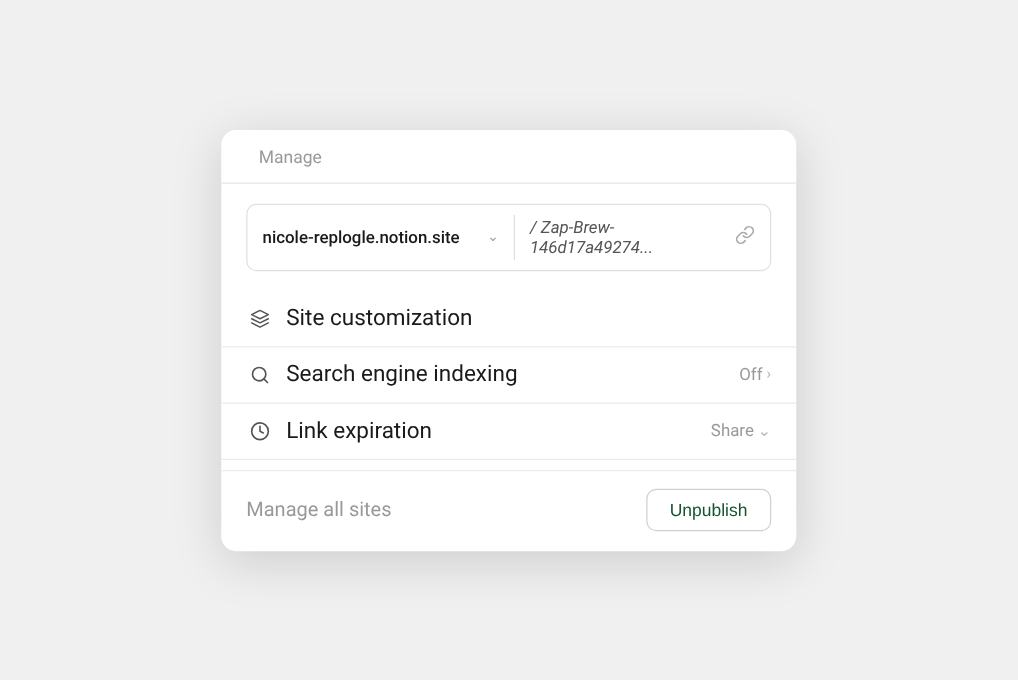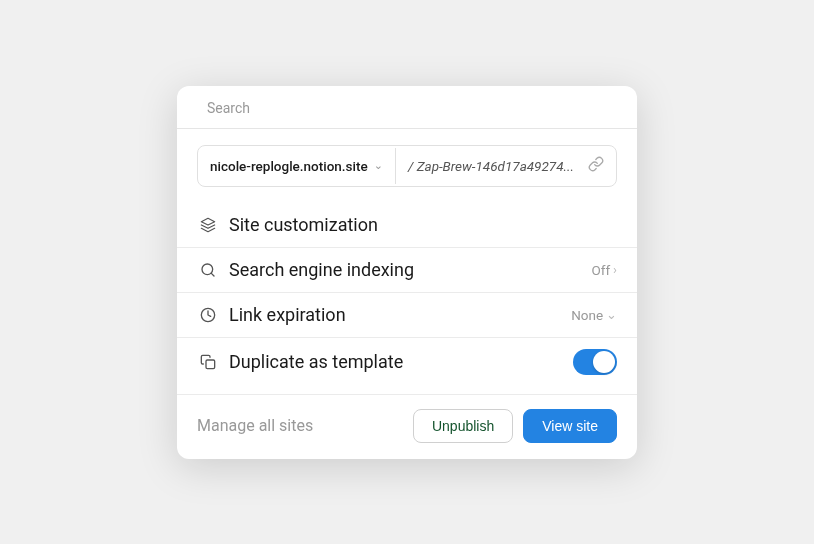--- a/index.html
+++ b/index.html
@@ -82,21 +82,21 @@
       background: #fff;
     }
 
     .url-domain {
       display: flex;
       align-items: center;
       padding: 10px 12px;
       font-size: 13.5px;
       color: #1a1a1a;
       font-weight: 500;
-      gap: 6px;
+      gap: 22px;
       border-right: 1px solid #e0e0e0;
       cursor: pointer;
       white-space: nowrap;
     }
 
     .url-domain .chevron {
       color: #999;
       font-size: 11px;
     }
 
@@ -220,21 +220,21 @@
       margin: 0 0;
     }
   </style>
 </head>
 <body>
 
 <div class="modal">
 
   <div class="tabs">
     <div class="tab">
-      <span>Search</span>
+      <span>Manage</span>
     </div>
   </div>
 
   <div class="url-bar">
     <div class="url-domain">
       <span>nicole-replogle.notion.site</span>
       <span class="chevron">⌄</span>
     </div>
     <div class="url-slug">
       <span>/ Zap-Brew-146d17a49274...</span>
@@ -280,41 +280,28 @@
 
     <div class="setting-row">
       <div class="setting-icon">
         <svg width="16" height="16" viewBox="0 0 24 24" fill="none" stroke="#555" stroke-width="2" stroke-linecap="round" stroke-linejoin="round">
           <circle cx="12" cy="12" r="10"></circle>
           <polyline points="12 6 12 12 16 14"></polyline>
         </svg>
       </div>
       <span class="setting-label">Link expiration</span>
       <div class="setting-value">
-        <span>None</span>
+        <span>Share</span>
         <span style="color:#bbb; font-size:13px;">⌄</span>
       </div>
     </div>
 
     <div class="divider"></div>
 
-    <div class="setting-row">
-      <div class="setting-icon">
-        <svg width="16" height="16" viewBox="0 0 24 24" fill="none" stroke="#555" stroke-width="2" stroke-linecap="round" stroke-linejoin="round">
-          <rect x="9" y="9" width="13" height="13" rx="2" ry="2"></rect>
-          <path d="M5 15H4a2 2 0 0 1-2-2V4a2 2 0 0 1 2-2h9a2 2 0 0 1 2 2v1"></path>
-        </svg>
-      </div>
-      <span class="setting-label">Duplicate as template</span>
-      <div class="toggle">
-        <div class="toggle-knob"></div>
-      </div>
-    </div>
 
   </div>
 
   <div class="footer">
     <span class="manage-link">Manage all sites</span>
     <button class="btn">Unpublish</button>
-    <button class="btn btn-primary">View site</button>
   </div>
 
 </div>
 
 </body></html>

